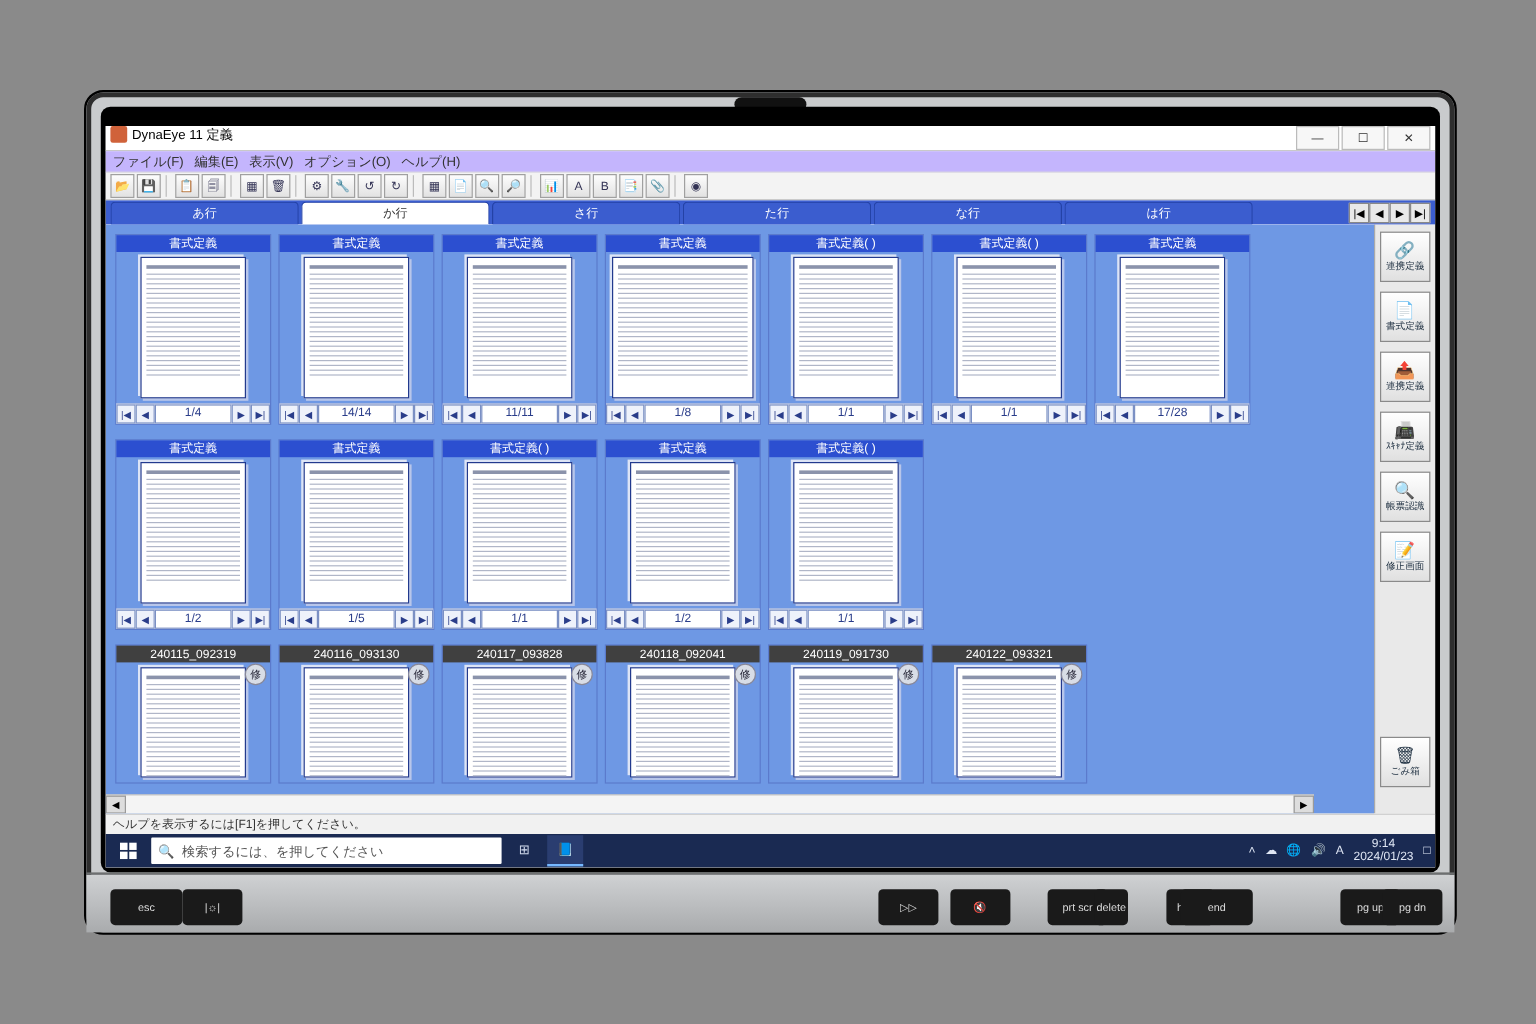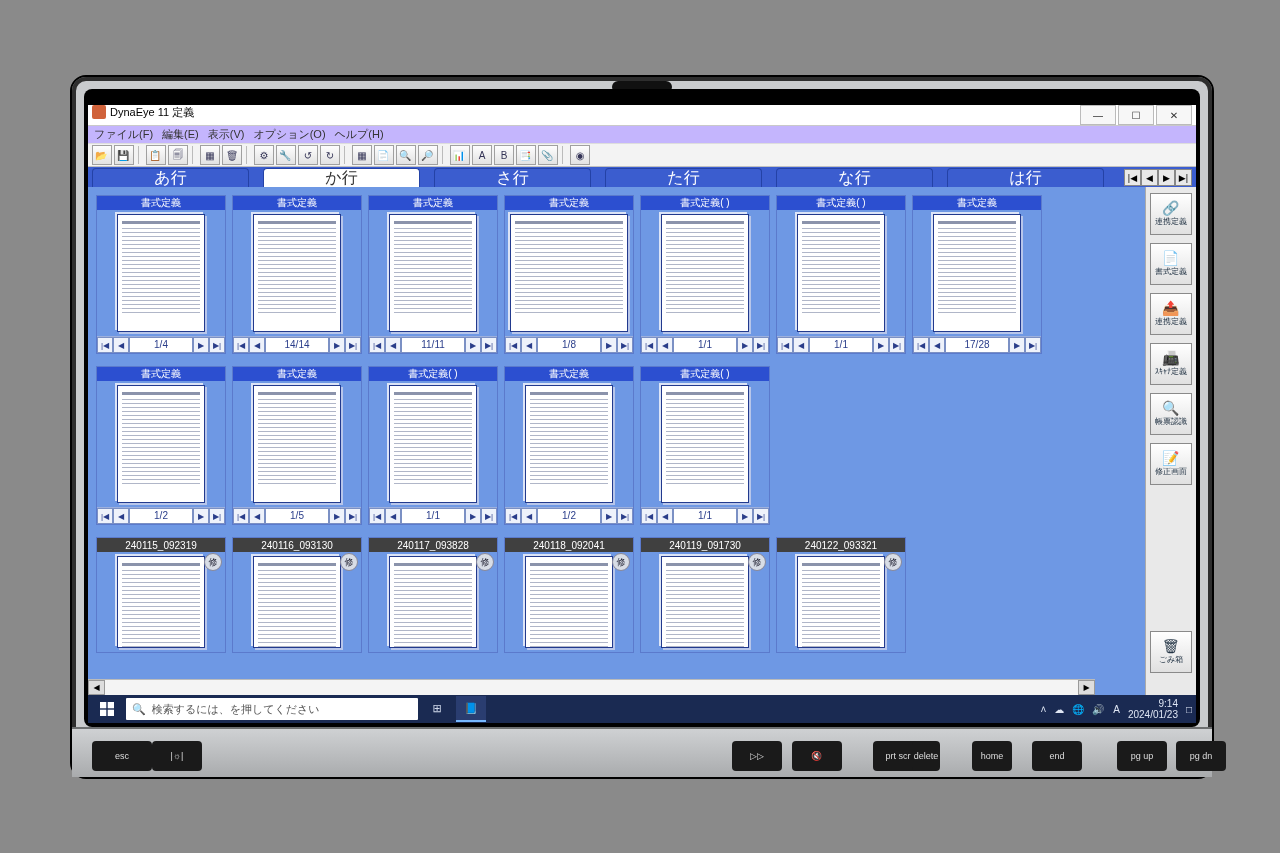--- a/index.html
+++ b/index.html
@@ -14,21 +14,21 @@
   .titlebar{height:20px;background:#fff;border-bottom:1px solid #c9c9c9;display:flex;font-size:11px;padding:0 4px}
   .titlebar .icon{width:14px;height:14px;background:#d0623a;border-radius:2px;margin-right:4px}
   .titlebar .spacer{flex:1}
   .titlebar .winbtn{width:34px;height:18px;border:1px solid #bbb;margin-left:2px;display:flex;align-items:center;justify-content:center;font-size:10px;color:#333;background:#f7f7f7}
   .menubar{height:17px;background:#c4b5fd;display:flex;align-items:center;font-size:11px;color:#333;gap:9px;padding:0 6px;border-bottom:1px solid #ddd}
   .toolbar{height:22px;background:#f3f3f3;border-bottom:1px solid #c0c0c0;display:flex;align-items:center;gap:2px;padding:0 4px}
   .tbtn{width:18px;height:18px;border:1px solid #a0a0a0;background:linear-gradient(#fdfdfd,#e2e2e2);display:flex;align-items:center;justify-content:center;font-size:10px;color:#335}
   .tsep{width:3px;height:18px;border-left:1px solid #bbb;margin:0 2px}
   
   .tabstrip{height:20px;background:#3b5dcf;display:flex;align-items:flex-end;padding:0 4px;position:relative}
-  .tab{flex:none;width:155px;height:18px;background:#3b5dcf;color:#fff;border:1px solid #2442a6;border-bottom:none;border-radius:4px 4px 0 0;display:flex;align-items:center;justify-content:center;font-size:16px;margin-right:14px}
+  .tab{flex:none;width:155px;height:18px;background:#3b5dcf;color:#fff;border:1px solid #2442a6;border-bottom:none;border-radius:4px 4px 0 0;display:flex;align-items:center;justify-content:center;font-size:10px;margin-right:2px}
   .tab.active{background:#fff;color:#333}
   .tab-scroll{position:absolute;right:4px;top:2px;display:flex}
   .tab-scroll span{width:15px;height:15px;background:#e9e9e9;border:1px solid #888;font-size:9px;display:flex;align-items:center;justify-content:center}
   
   .worksplit{flex:1;display:flex;overflow:hidden}
   .workarea{flex:1;background:#6e98e4;overflow:auto;position:relative;padding:8px}
   .sidepanel{width:50px;background:#e9e9e9;border-left:1px solid #aaa;display:flex;flex-direction:column;align-items:center;padding-top:6px;gap:8px}
   .sidebtn{width:40px;height:40px;border:1px solid #8a8a8a;background:linear-gradient(#fff,#e0e0e0);font-size:8px;color:#234;display:flex;flex-direction:column;align-items:center;justify-content:center;text-align:center;line-height:1.1}
   .sidebtn .ic{font-size:14px;margin-bottom:1px}
   .trash{margin-top:auto;margin-bottom:22px}
@@ -53,21 +53,21 @@
   
   .statusbar{height:16px;background:#f1f1f1;border-top:1px solid #c9c9c9;font-size:10px;color:#333;display:flex;align-items:center;padding:0 6px}
   .taskbar{height:28px;background:#1a2a52;display:flex;align-items:center;color:#fff;font-size:11px;padding:0 4px;position:relative}
   .startbtn{width:30px;height:26px;display:flex;align-items:center;justify-content:center}
   .startbtn svg{width:14px;height:14px}
   .search{flex:none;width:280px;height:22px;background:#fff;color:#555;display:flex;align-items:center;padding:0 6px;border-radius:1px;margin-left:4px;font-size:11px}
   .search .sicon{margin-right:6px;color:#666}
   .taskbtn{width:30px;height:24px;border-bottom:2px solid transparent;display:flex;align-items:center;justify-content:center;margin-left:4px;color:#cfd8ea}
   .taskbtn.active{border-bottom-color:#76b8ff;background:#2a3d70}
   .tray{margin-left:auto;display:flex;align-items:center;gap:8px;font-size:10px;color:#dfe6f4}
-  .clock{text-align:right;line-height:1.1;font-size:10px}
+  .clock{text-align:center;line-height:1.1;font-size:10px}
   
   .doc-lines{display:flex;flex-direction:column;gap:1px}
 </style>
 </head>
 <body>
 
 <div class="laptop">
   <div class="webcam"></div>
   <div class="bezel">
     <div class="screen">
@@ -825,20 +825,23 @@
               <span class="ic">📝</span>
               <span>修正画面</span>
             </div>
           <div class="sidebtn trash">
               <span class="ic">🗑</span>
               <span>ごみ箱</span>
             </div>
         </div>
       </div>
 
+      <div class="statusbar">
+        <span>ヘルプを表示するには[F1]を押してください。</span>
+      </div>
 
       <div class="taskbar">
         <div class="startbtn">
           <svg viewBox="0 0 20 20">
               <rect x="0" y="0" width="9" height="9" fill="#fff"></rect>
               <rect x="11" y="0" width="9" height="9" fill="#fff"></rect>
               <rect x="0" y="11" width="9" height="9" fill="#fff"></rect>
               <rect x="11" y="11" width="9" height="9" fill="#fff"></rect>
             </svg>
         </div>
@@ -866,17 +869,17 @@
   </div>
 
   <div class="kb-strip">
     <div class="key" style="left:20px;width:60px">esc</div>
     <div class="key" style="left:80px;width:50px">|☼|</div>
     <div class="key" style="left:660px;width:50px">▷▷</div>
     <div class="key" style="left:720px;width:50px">🔇</div>
     <div class="key" style="left:801px;width:50px">prt scr</div>
     <div class="key" style="left:840px;width:28px">delete</div>
     <div class="key" style="left:900px;width:40px">home</div>
-    <div class="key" style="left:960px;width:50px">end</div>
+    <div class="key" style="left:912px;width:60px">end</div>
     <div class="key" style="left:1045px;width:50px">pg up</div>
-    <div class="key" style="left:1104px;width:50px">pg dn</div>
+    <div class="key" style="left:1080px;width:50px">pg dn</div>
   </div>
 </div>
 
 </body></html>

